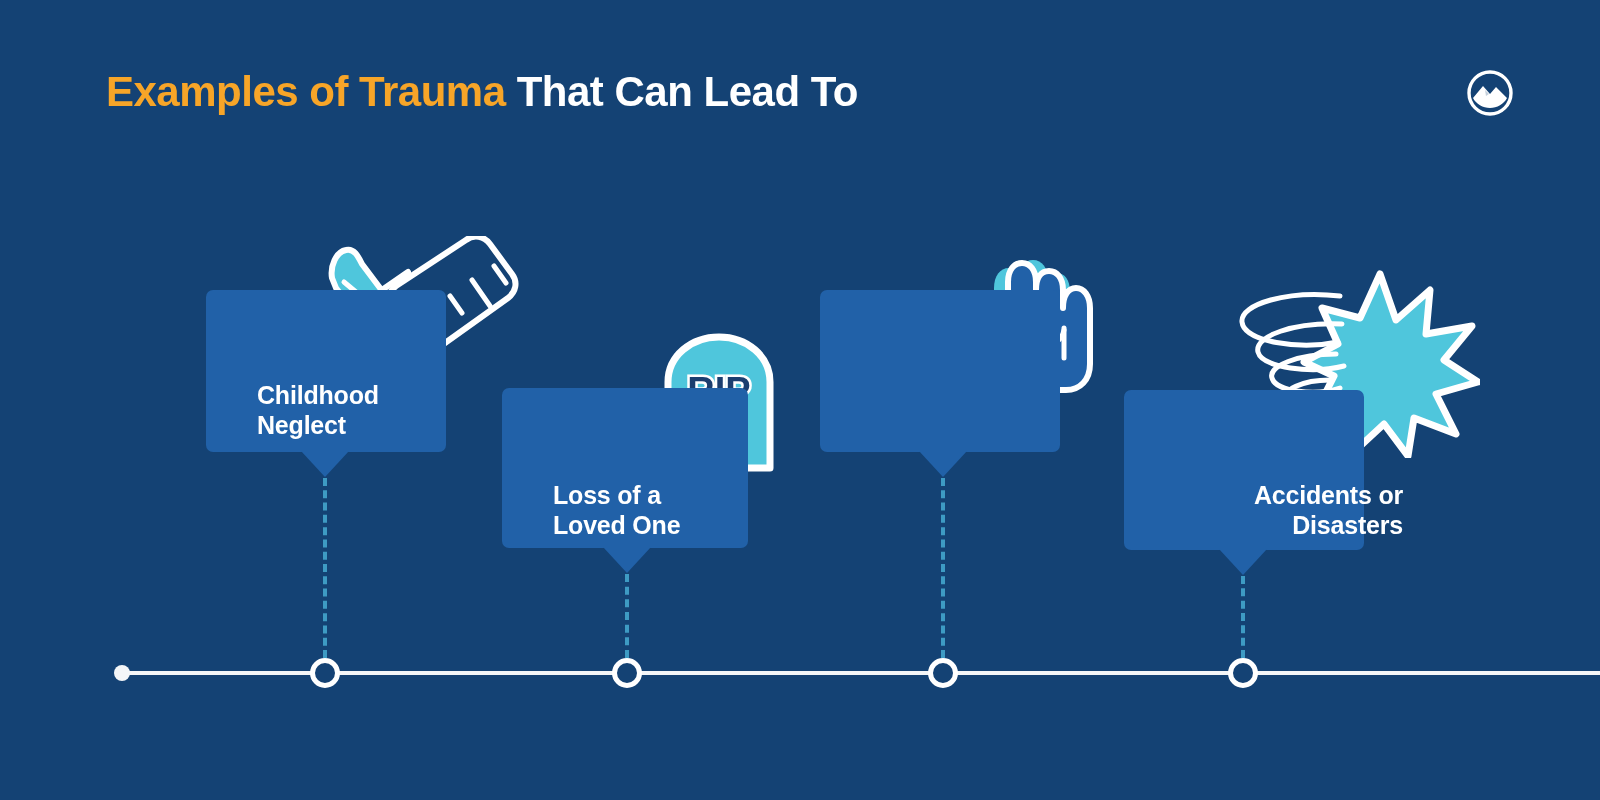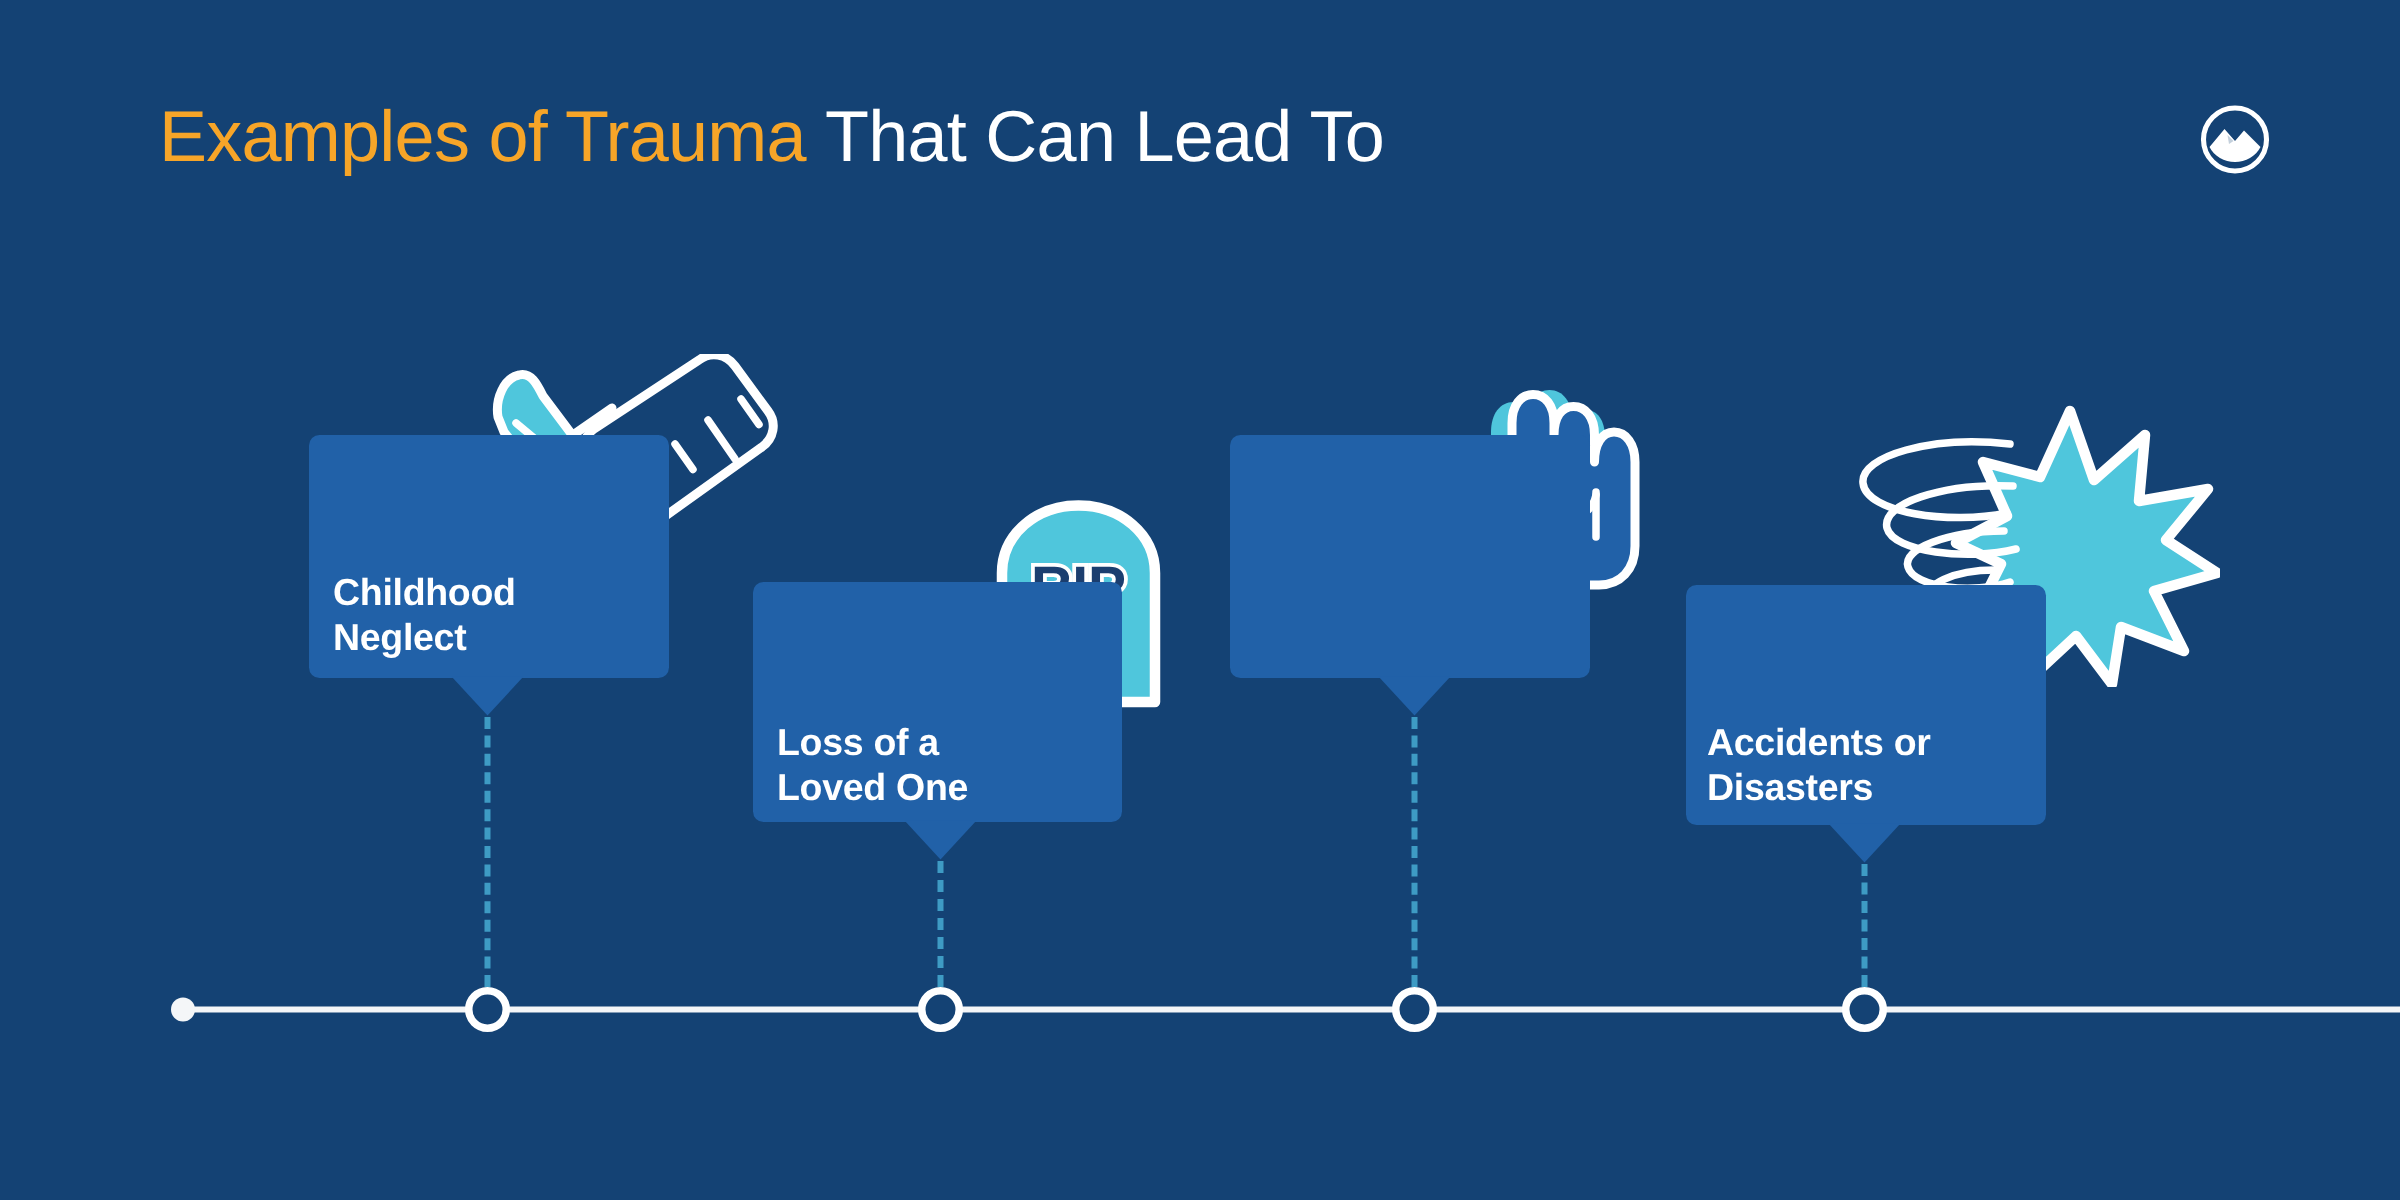--- a/index.html
+++ b/index.html
@@ -7,21 +7,21 @@
     width:1600px;height:800px;overflow:hidden;
     background:#144274;
     font-family:"Liberation Sans", sans-serif;
     position:relative;
   }
   #stage{position:absolute;left:0;top:0;width:1600px;height:800px;}
 
   
   .title-block{position:absolute;left:106px;top:58px;width:1300px;}
   .title-line{
-    font-size:48px;font-weight:normal;line-height:68px;
+    font-size:42px;font-weight:bold;line-height:68px;
     letter-spacing:-0.5px;white-space:nowrap;
   }
   .t-orange{color:#F7A528;}
   .t-white{color:#FFFFFF;}
   .t-teal{color:#45B8CE;}
 
   
   .logo{position:absolute;left:1466px;top:69px;width:48px;height:48px;}
 
   
@@ -30,20 +30,21 @@
     background:#2161A8;
     border-radius:7px;
     box-sizing:border-box;
   }
   .card-label{
     position:absolute;
     color:#ffffff;
     font-size:25px;font-weight:bold;line-height:30px;
     letter-spacing:-0.2px;
     white-space:pre-line;
+    margin-left:35px;
   }
   .tail{
     position:absolute;
     width:0;height:0;
     border-left:24px solid transparent;
     border-right:24px solid transparent;
     border-top:26px solid #2161A8;
   }
   .dashline{
     position:absolute;
@@ -173,21 +174,21 @@
         <path d="M100 112 C72 112 52 122 55 132 C58 143 86 146 102 140"></path>
         <path d="M92 134 C74 136 64 144 67 152 C70 160 84 162 94 158"></path>
         <path d="M86 156 C78 160 76 168 80 173 C84 178 92 178 96 175"></path>
       </g>
     </svg>
   </div>
 
   <div class="card" style="left:1124px;top:390px;width:240px;height:160px;">
   </div>
   <div class="tail" style="left:1219px;top:549px;"></div>
-  <div class="card-label" style="left:1138px;top:480px;width:230px;">Accidents or
+  <div class="card-label" style="left:1138px;top:480px;width:230px;text-align:right;">Accidents or
 Disasters</div>
   <div class="dashline" style="left:1241px;top:576px;height:82px;"></div>
 
   <div class="axis"></div>
   <div class="axis-dot"></div>
 
   <div class="node" style="left:310px;"></div>
   <div class="node" style="left:612px;"></div>
   <div class="node" style="left:928px;"></div>
   <div class="node" style="left:1228px;"></div>

